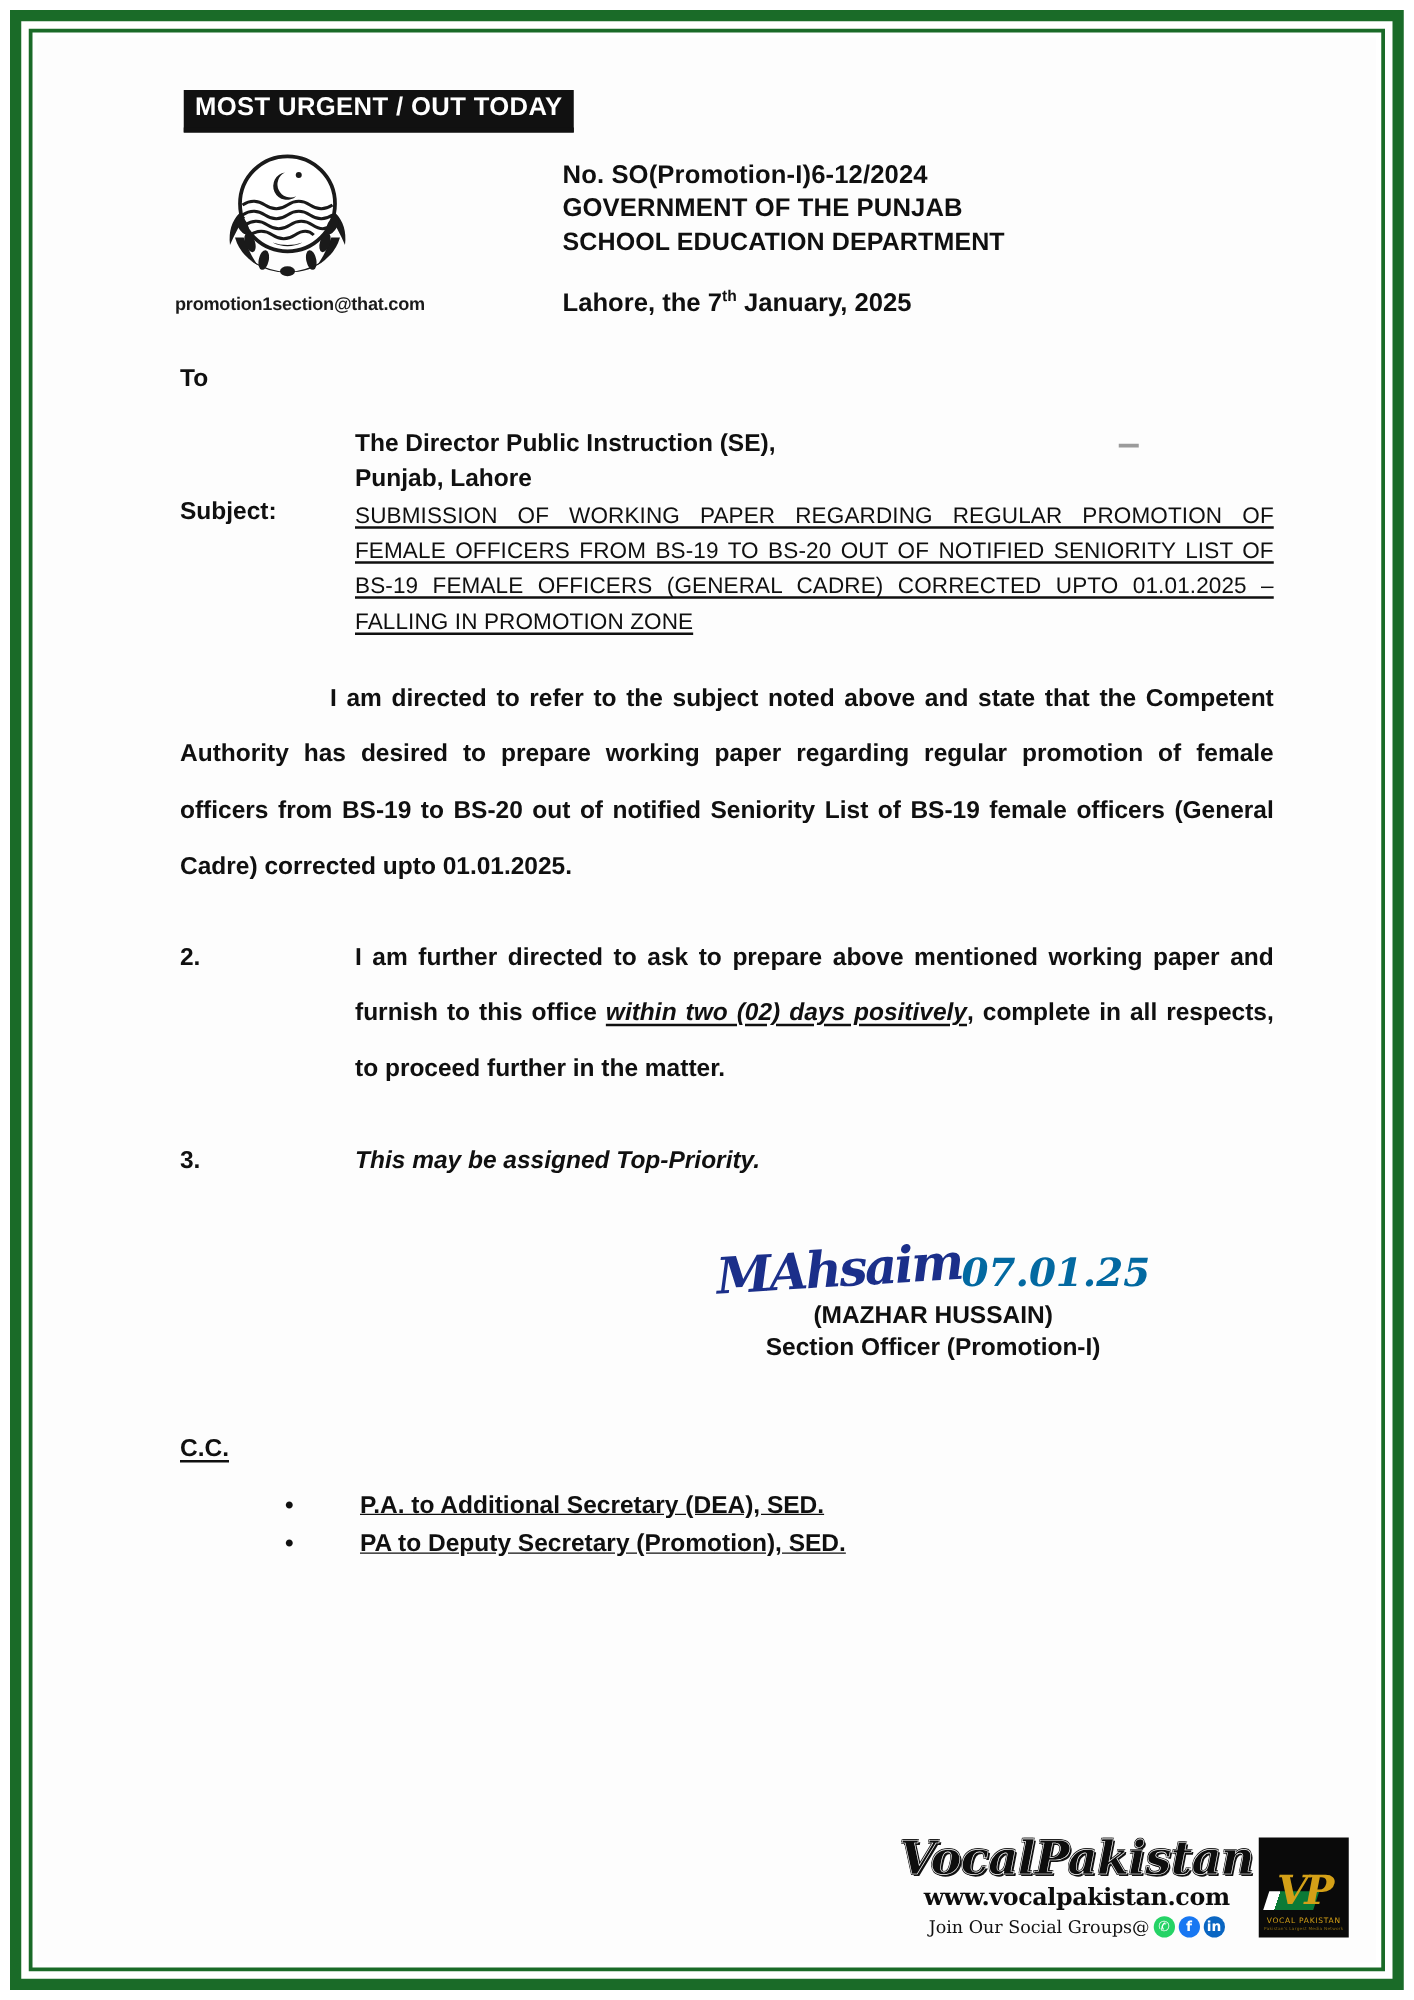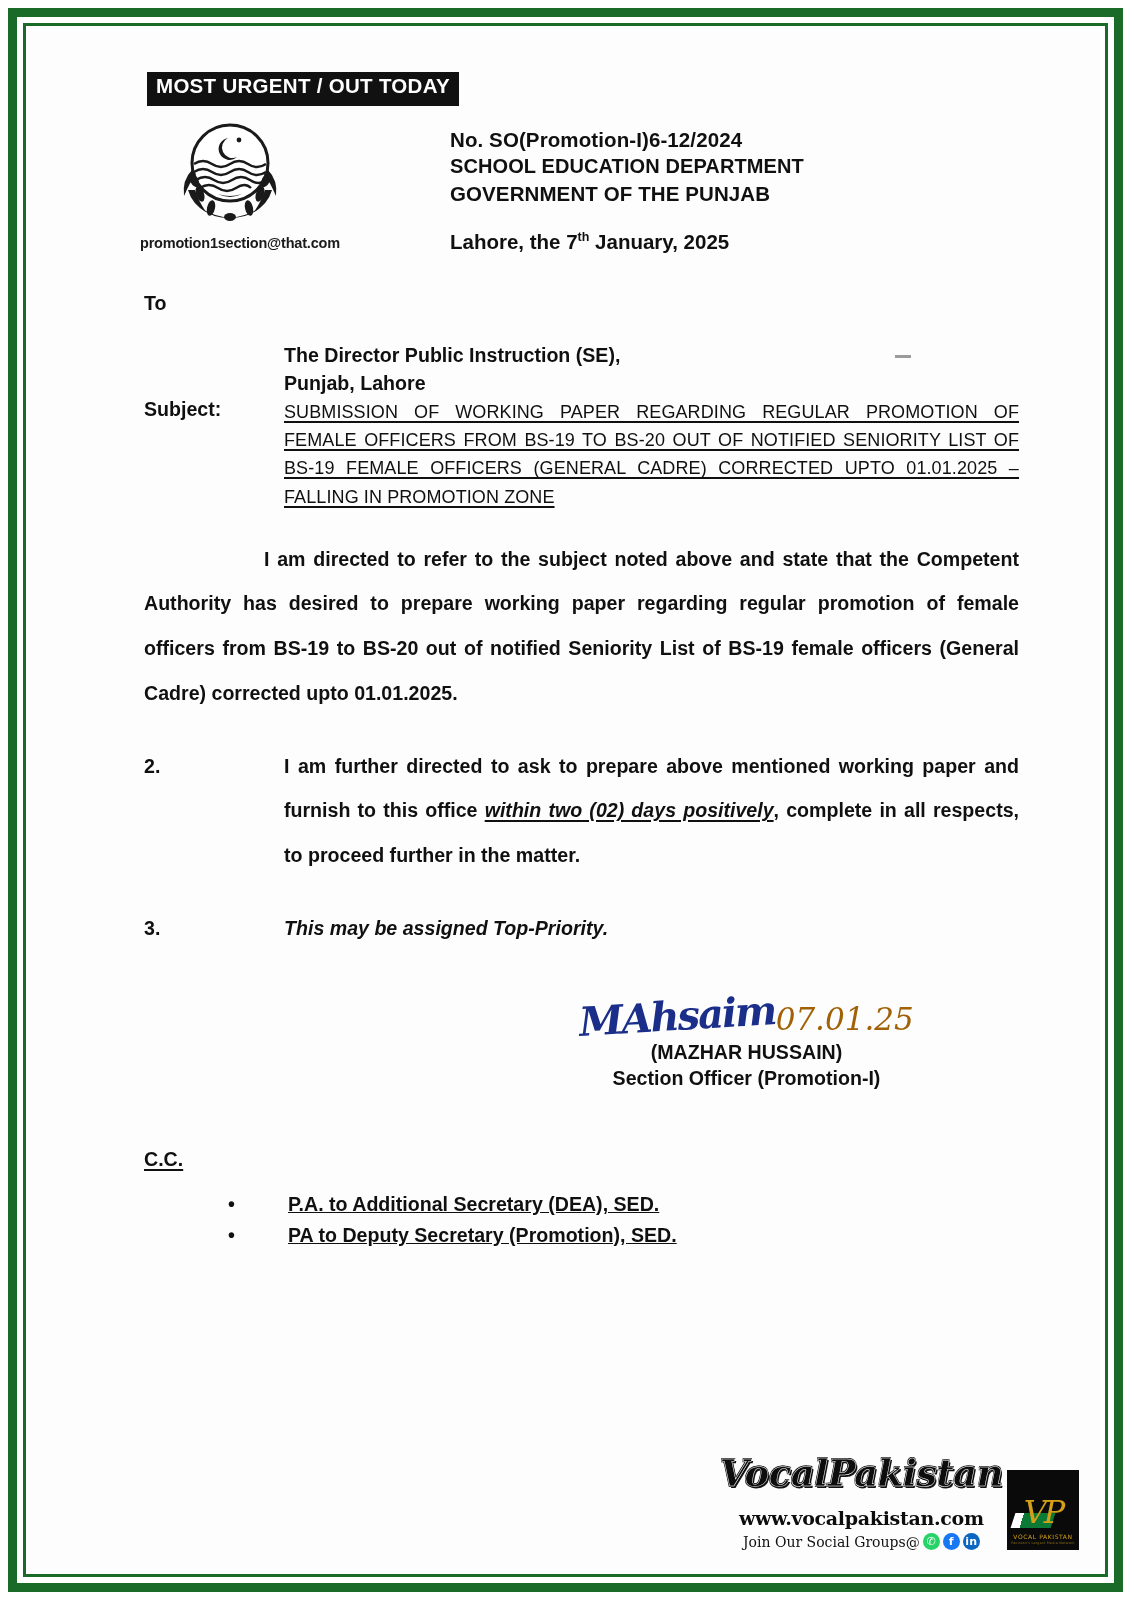--- a/index.html
+++ b/index.html
@@ -220,21 +220,22 @@
     transform: rotate(-3.5deg);
     display: inline-block;
     white-space: nowrap;
     margin-bottom: -4px;
   }
   .signature-date {
     font-family: "DejaVu Serif", serif;
     font-style: italic;
     font-size: 31px;
     letter-spacing: 0px;
-    color: #a16207;
+    color: #0369a1;
+    font-weight: bold;
   }
   .sign-name {
     font-weight: bold;
     font-size: 19.6px;
     margin-top: 4px;
   }
   .sign-desig {
     font-weight: bold;
     font-size: 19.6px;
     margin-top: 3px;
@@ -299,21 +300,21 @@
     text-shadow:
       1.5px 1.5px 0 #111, -0.6px -0.6px 0 #111,
       0.6px -0.6px 0 #111, -0.6px 0.6px 0 #111;
   }
   .brand-url {
     font-family: "DejaVu Serif", serif;
     font-weight: bold;
     font-size: 19px;
     color: #0d0d0d;
     line-height: 1.15;
-    margin-top: 16px;
+    margin-top: 3px;
     letter-spacing: -0.3px;
   }
   .brand-social {
     font-family: "DejaVu Serif", serif;
     font-size: 14px;
     color: #111;
     margin-top: 3px;
     display: flex;
     align-items: center;
     justify-content: center;
@@ -343,21 +344,21 @@
     background: #0a0a0a;
     position: relative;
     display: flex;
     flex-direction: column;
     align-items: center;
     justify-content: center;
     overflow: hidden;
   }
   .brand-logo-mark {
     font-family: "DejaVu Serif", serif;
-    font-weight: normal;
+    font-weight: bold;
     font-style: italic;
     font-size: 32px;
     color: #d4a017;
     line-height: 1;
     letter-spacing: -3px;
     position: relative;
     z-index: 3;
     margin-top: 20px;
   }
   .brand-logo-flag {
@@ -442,22 +443,22 @@
             <ellipse cx="79" cy="90" rx="4" ry="8" transform="rotate(-12 79 90)"></ellipse>
             <ellipse cx="60" cy="99" rx="6" ry="4"></ellipse>
           </g>
         </svg>
       </div>
       <div class="crest-email">promotion1section@that.com</div>
     </div>
 
     <div class="head-right">
       <div class="head-line">No. SO(Promotion-I)6-12/2024</div>
+      <div class="head-line">GOVERNMENT OF THE PUNJAB</div>
       <div class="head-line small-caps-line">SCHOOL EDUCATION DEPARTMENT</div>
-      <div class="head-line">GOVERNMENT OF THE PUNJAB</div>
       <div class="head-date">
         <span>Lahore, the 7</span><sup>th</sup><span> January, 2025</span>
       </div>
     </div>
   </div>
 
   <div class="stray-mark"></div>
 
   <div class="body-area">
 

